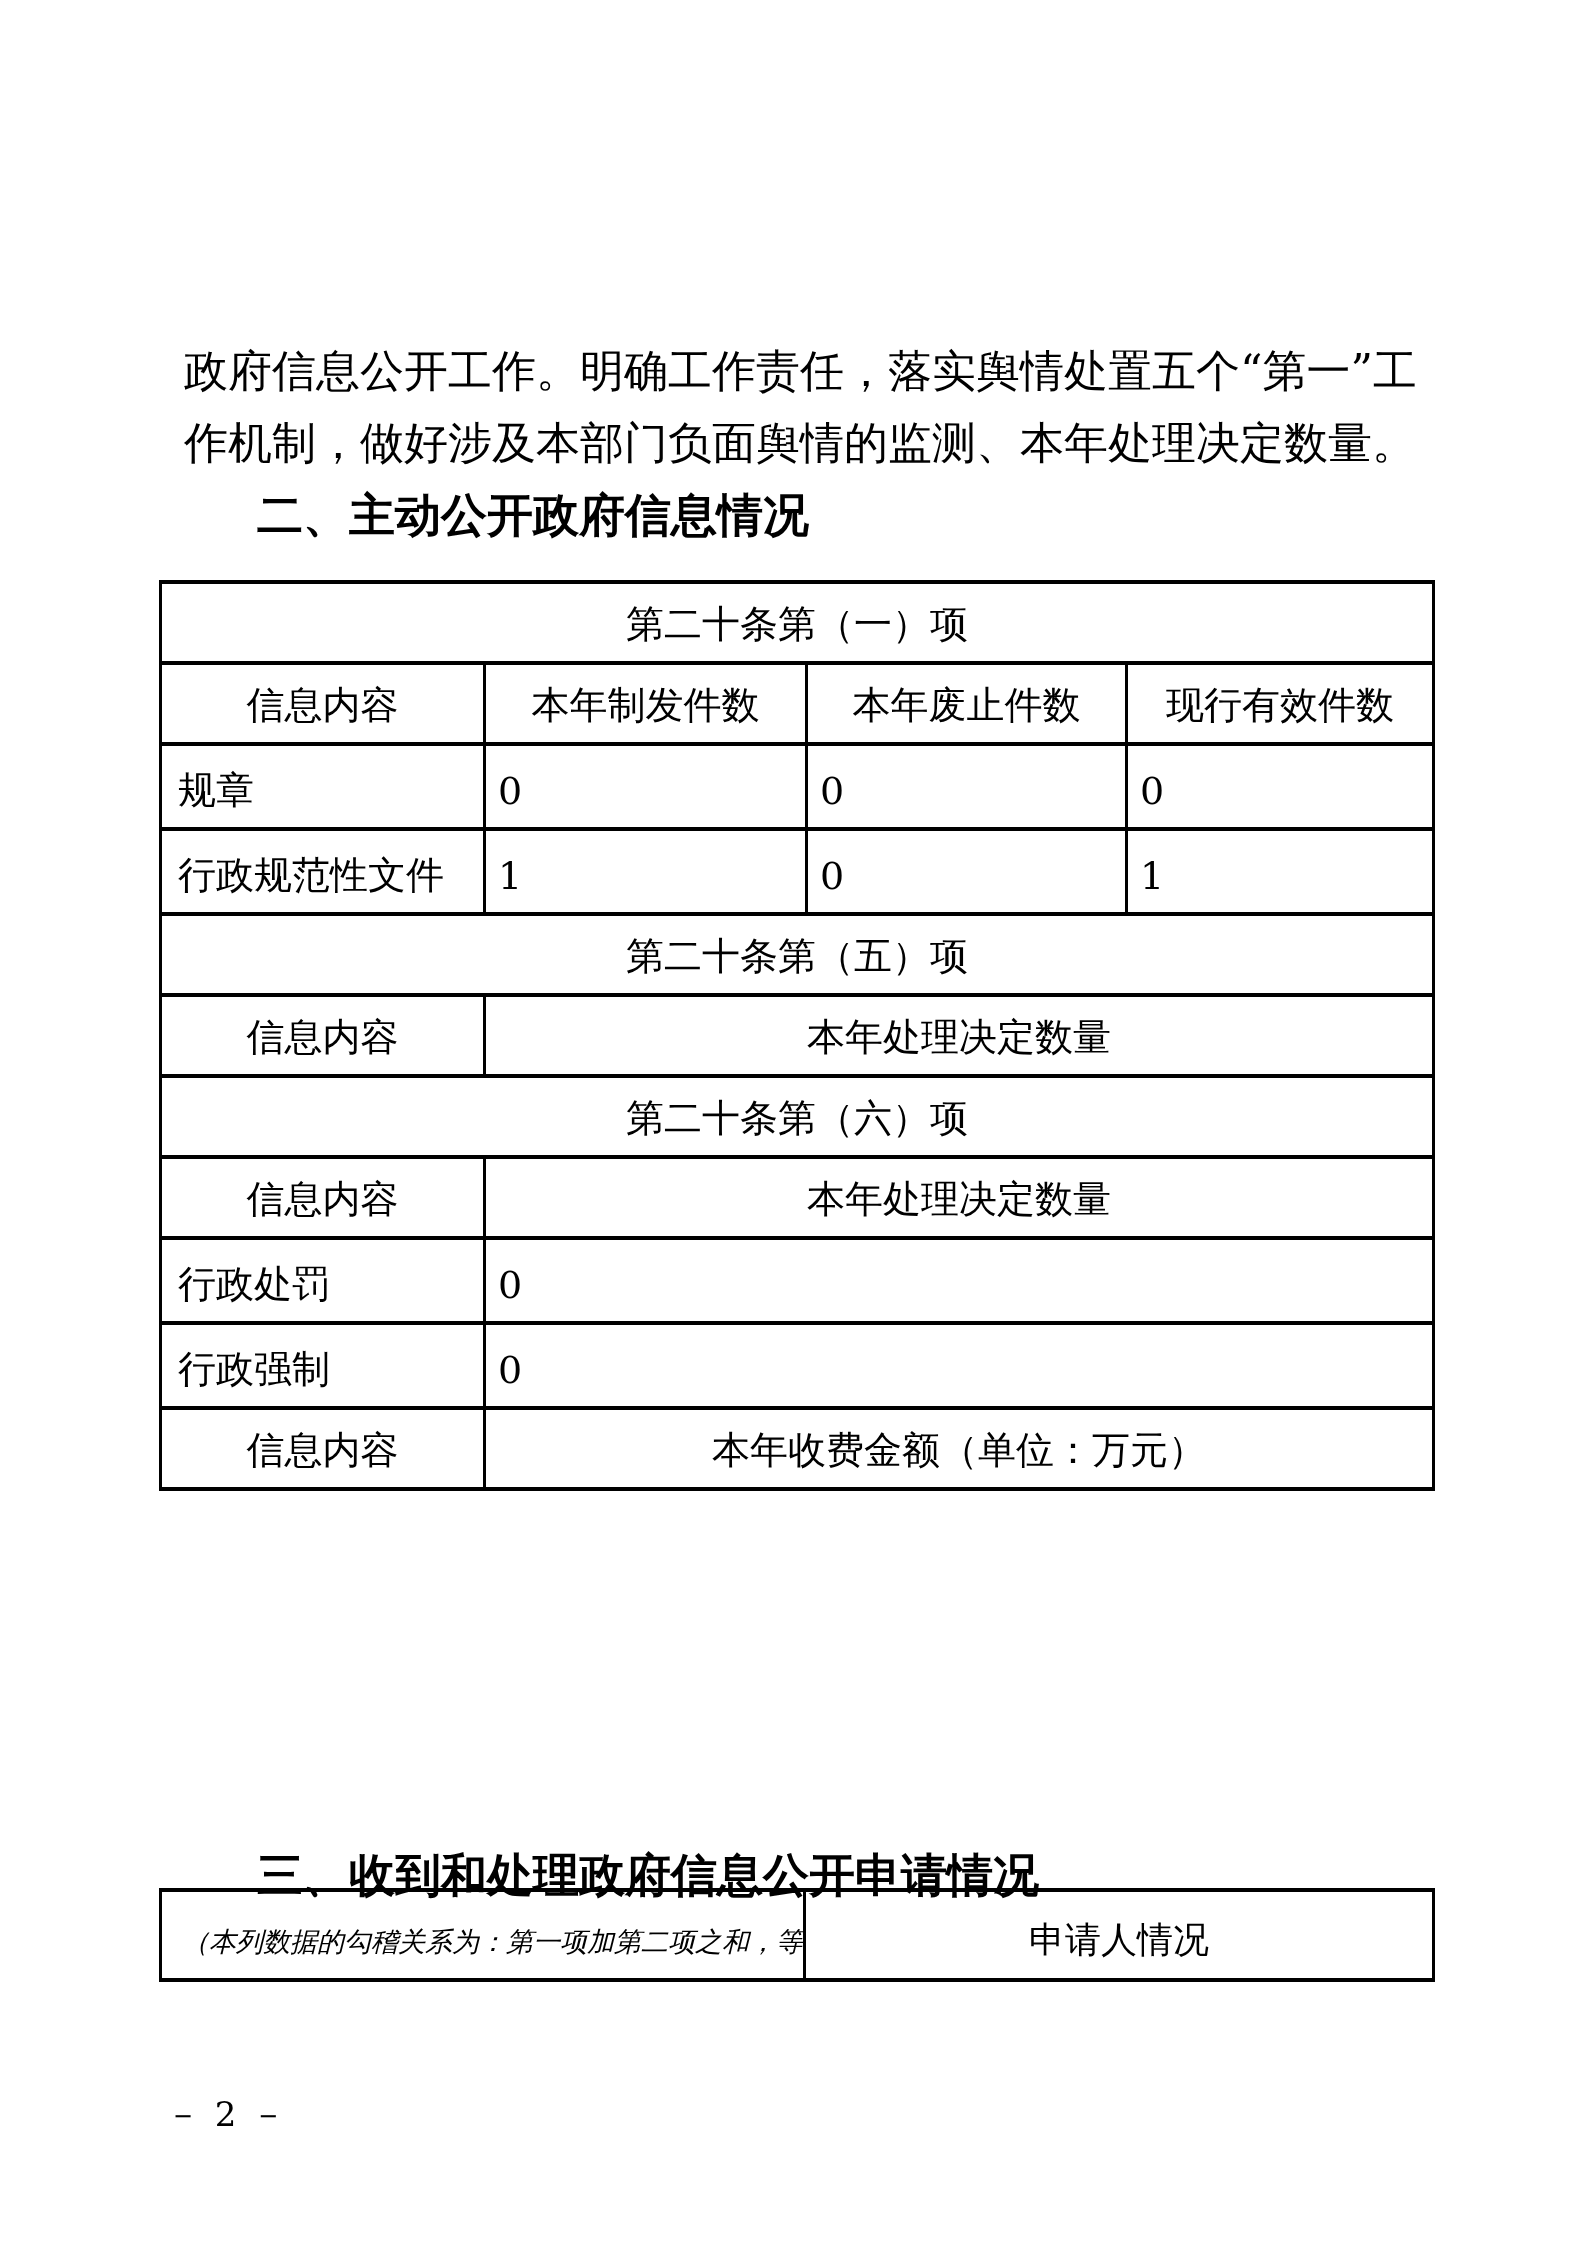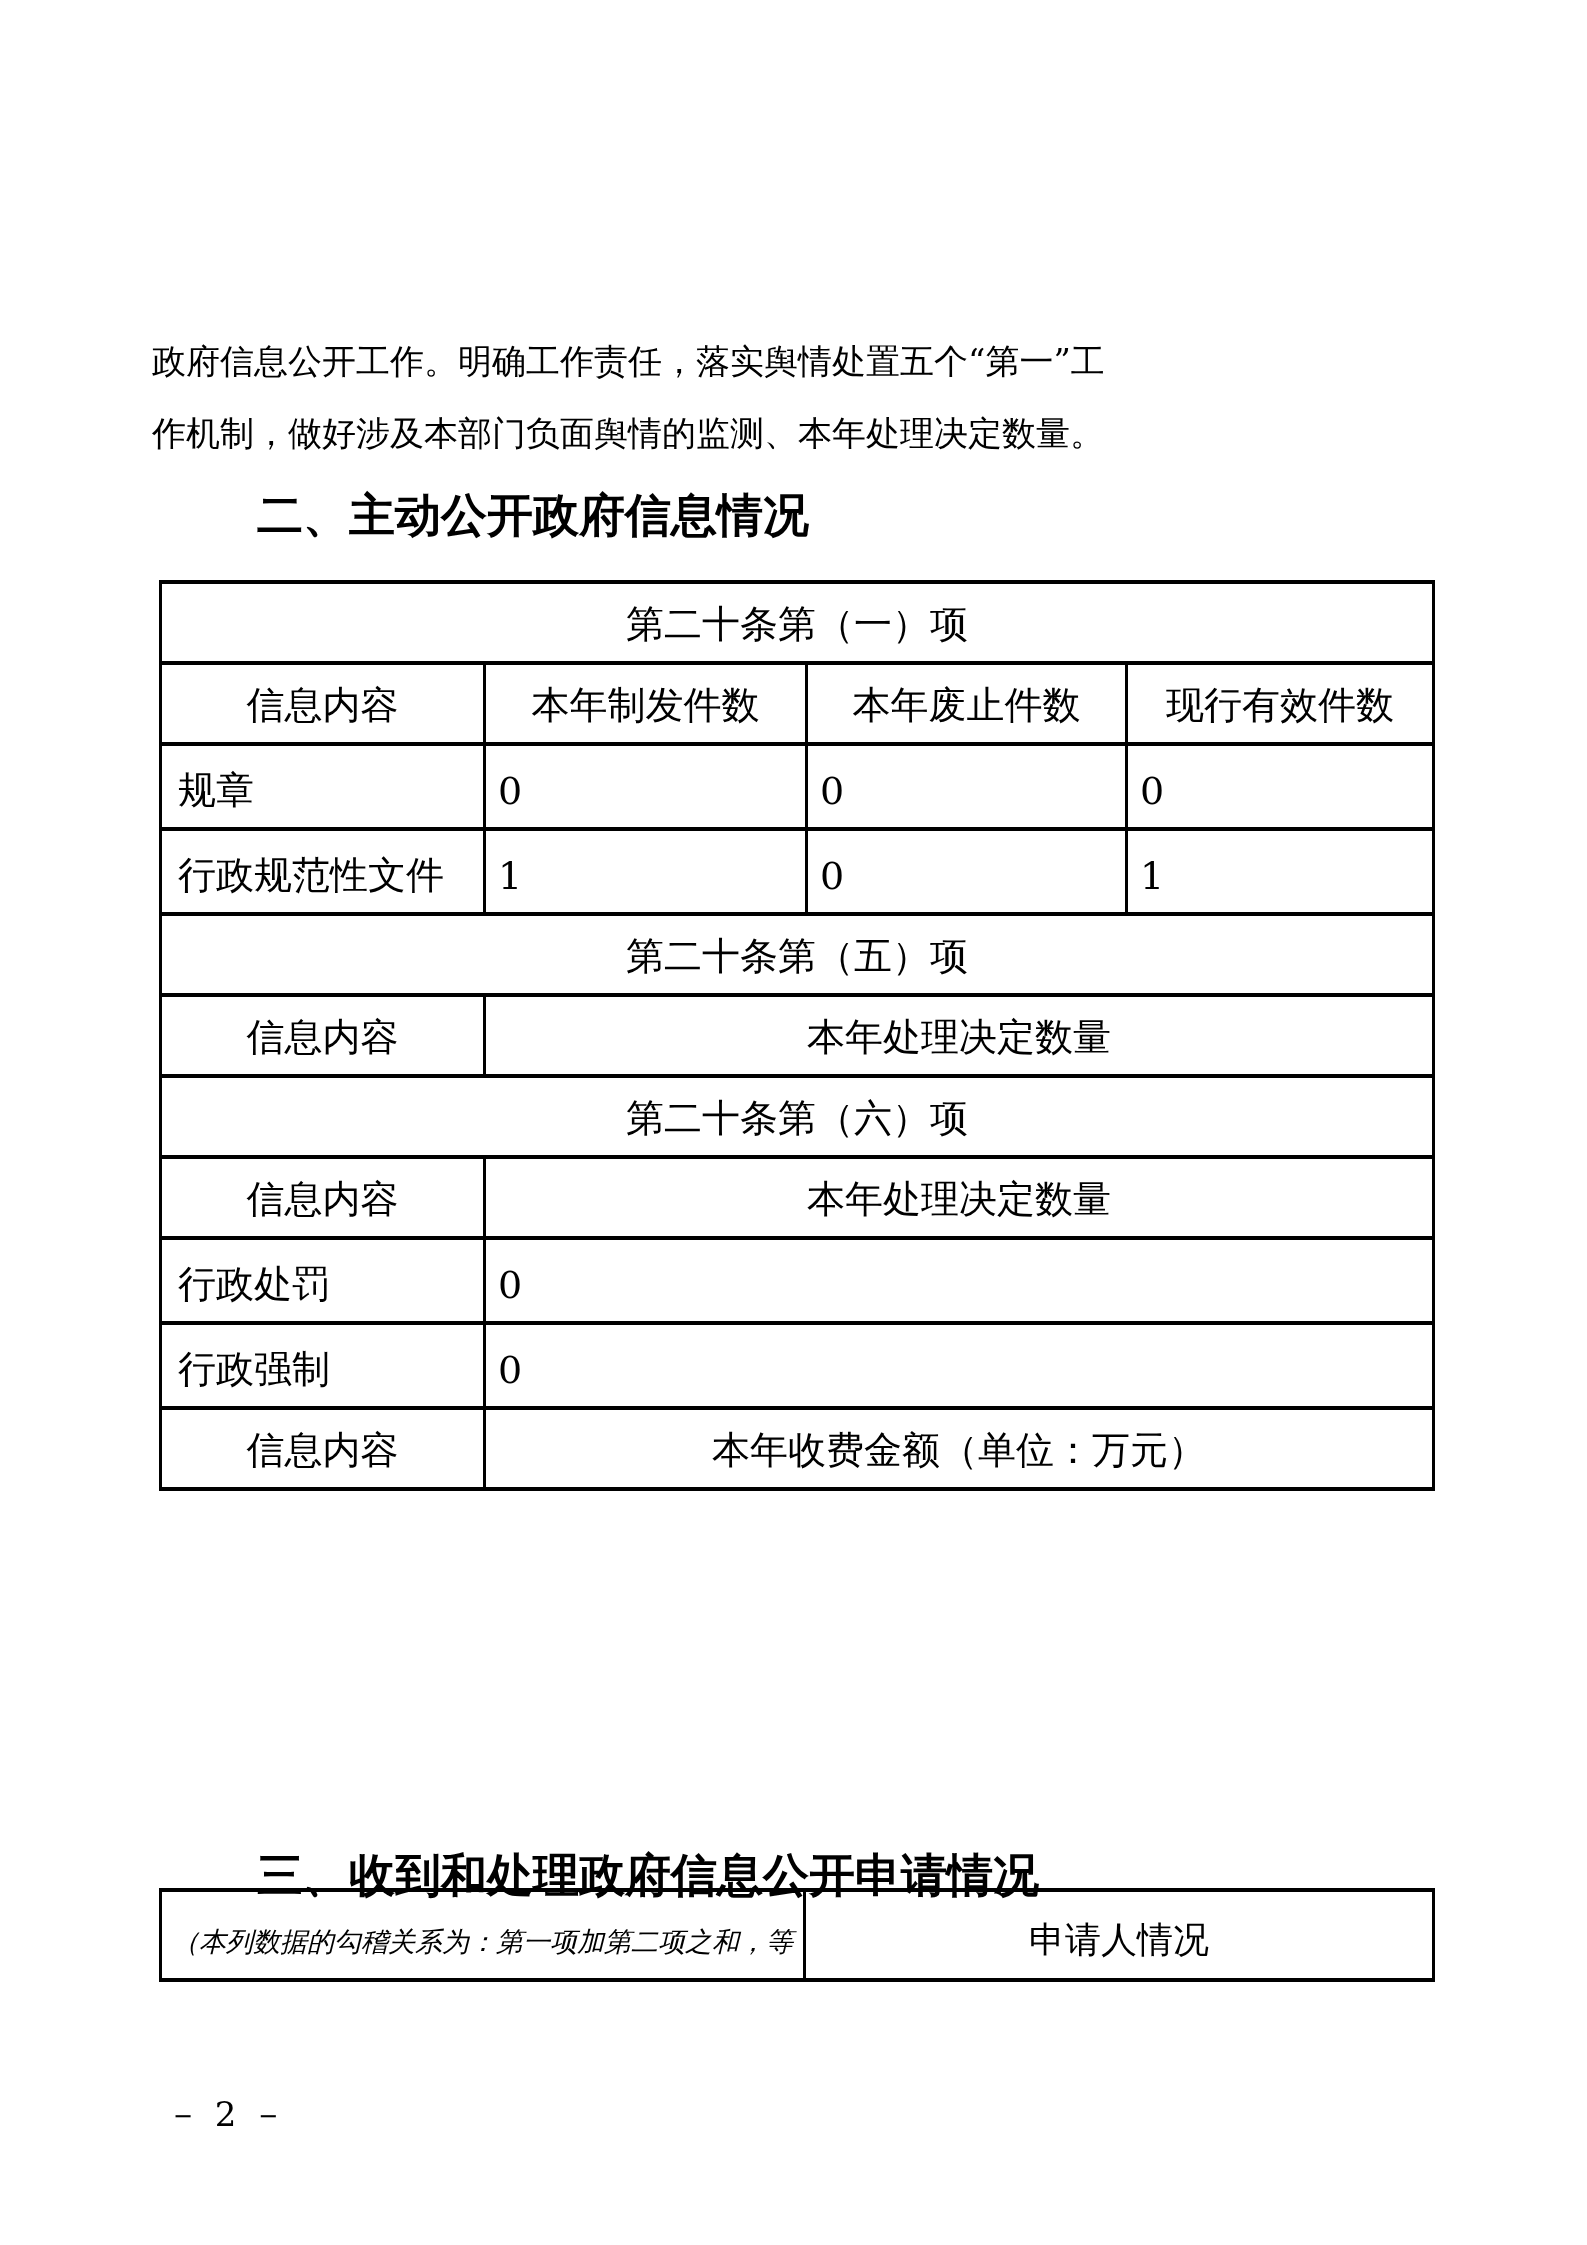--- a/index.html
+++ b/index.html
@@ -3,22 +3,22 @@
 <meta charset="utf-8">
 <style>
   html,body{margin:0;padding:0;}
   body{
     width:1587px;height:2245px;
     background:#ffffff;color:#000;
     position:relative;
     font-family:"DejaVu Serif","Liberation Serif",serif;
   }
   .para{
-    position:absolute;top:291px;left:152px;width:1290px;
-    font-size:34px;letter-spacing:0;
+    position:absolute;top:291px;left:184px;width:1290px;
+    font-size:44px;letter-spacing:0;
   }
   .para .line{display:block;height:72px;line-height:72px;white-space:nowrap;}
   .heading{
     position:absolute;left:257px;
     font-family:Liberation Sans, sans-serif;
     font-weight:bold;font-size:46px;line-height:56px;white-space:nowrap;
   }
   #heading-two{top:449px;}
   #heading-three{top:1819px;margin-top:28px;}
   table{border-collapse:collapse;table-layout:fixed;}
@@ -34,21 +34,21 @@
   }
   td.center{text-align:center;padding-top:4px;}
   td.label{text-align:left;padding:8px 0 0 16px;}
   td.value{text-align:left;padding:8px 0 0 12px;}
   .t2{
     position:absolute;top:1888px;left:159px;width:1273px;
   }
   .t2 td{
     border:3px solid #000;
     border-top-width:4px;border-bottom-width:4px;
-    height:72px;padding:0;vertical-align:middle;overflow:hidden;
+    height:72px;padding:0;vertical-align:middle;overflow:hidden;text-align:right;
   }
   .t2 td.note{
     font-style:italic;
     font-size:27px;
     padding:14px 0 0 10px;white-space:nowrap;
   }
   .t2 td.appl{
     font-size:36px;text-align:center;padding-top:10px;white-space:nowrap;
   }
   .pageno{

